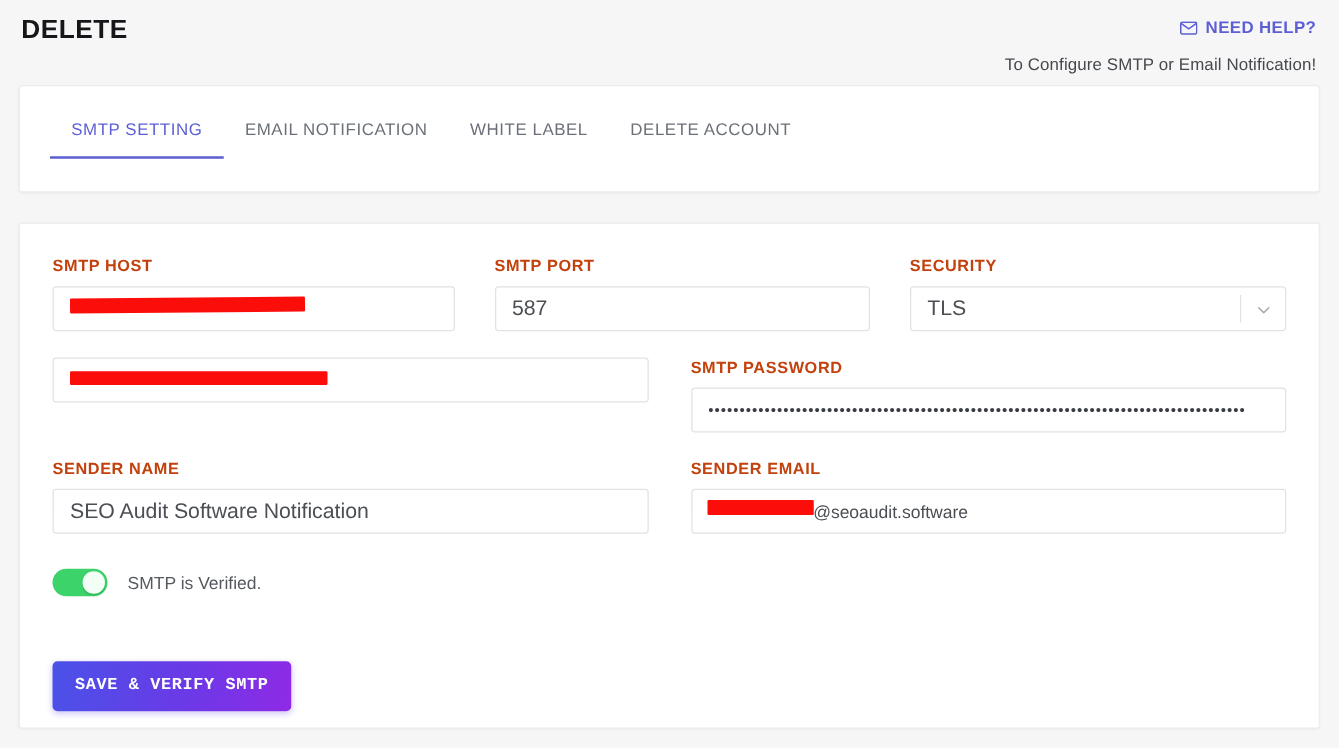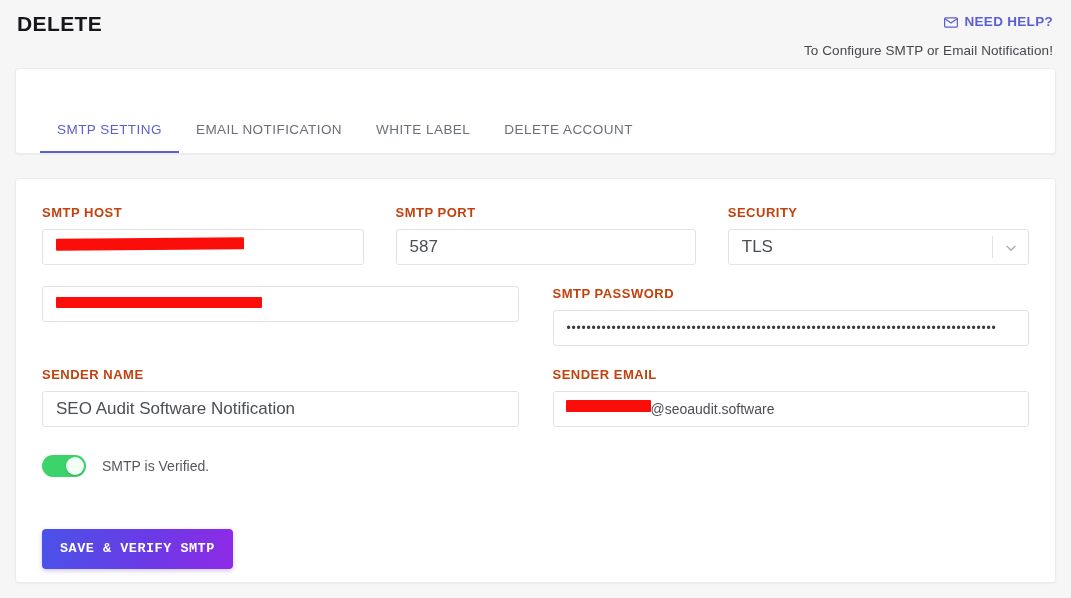--- a/index.html
+++ b/index.html
@@ -61,21 +61,21 @@
     border: 1px solid #ececec;
     border-radius: 3px;
     box-shadow: 0 1px 2px rgba(0,0,0,0.045);
   }
   .tabs-card { top: 68px; height: 86px; }
   .form-card { top: 178px; height: 405px; }
 
   
   .tabs {
     display: flex;
-    align-items: flex-end;
+    align-items: center;
     height: 100%;
     padding: 0 24px;
   }
   .tab {
     position: relative;
     padding: 0 17px 16px 17px;
     font-size: 13.5px;
     letter-spacing: 0.45px;
     color: #6b7078;
     cursor: pointer;

